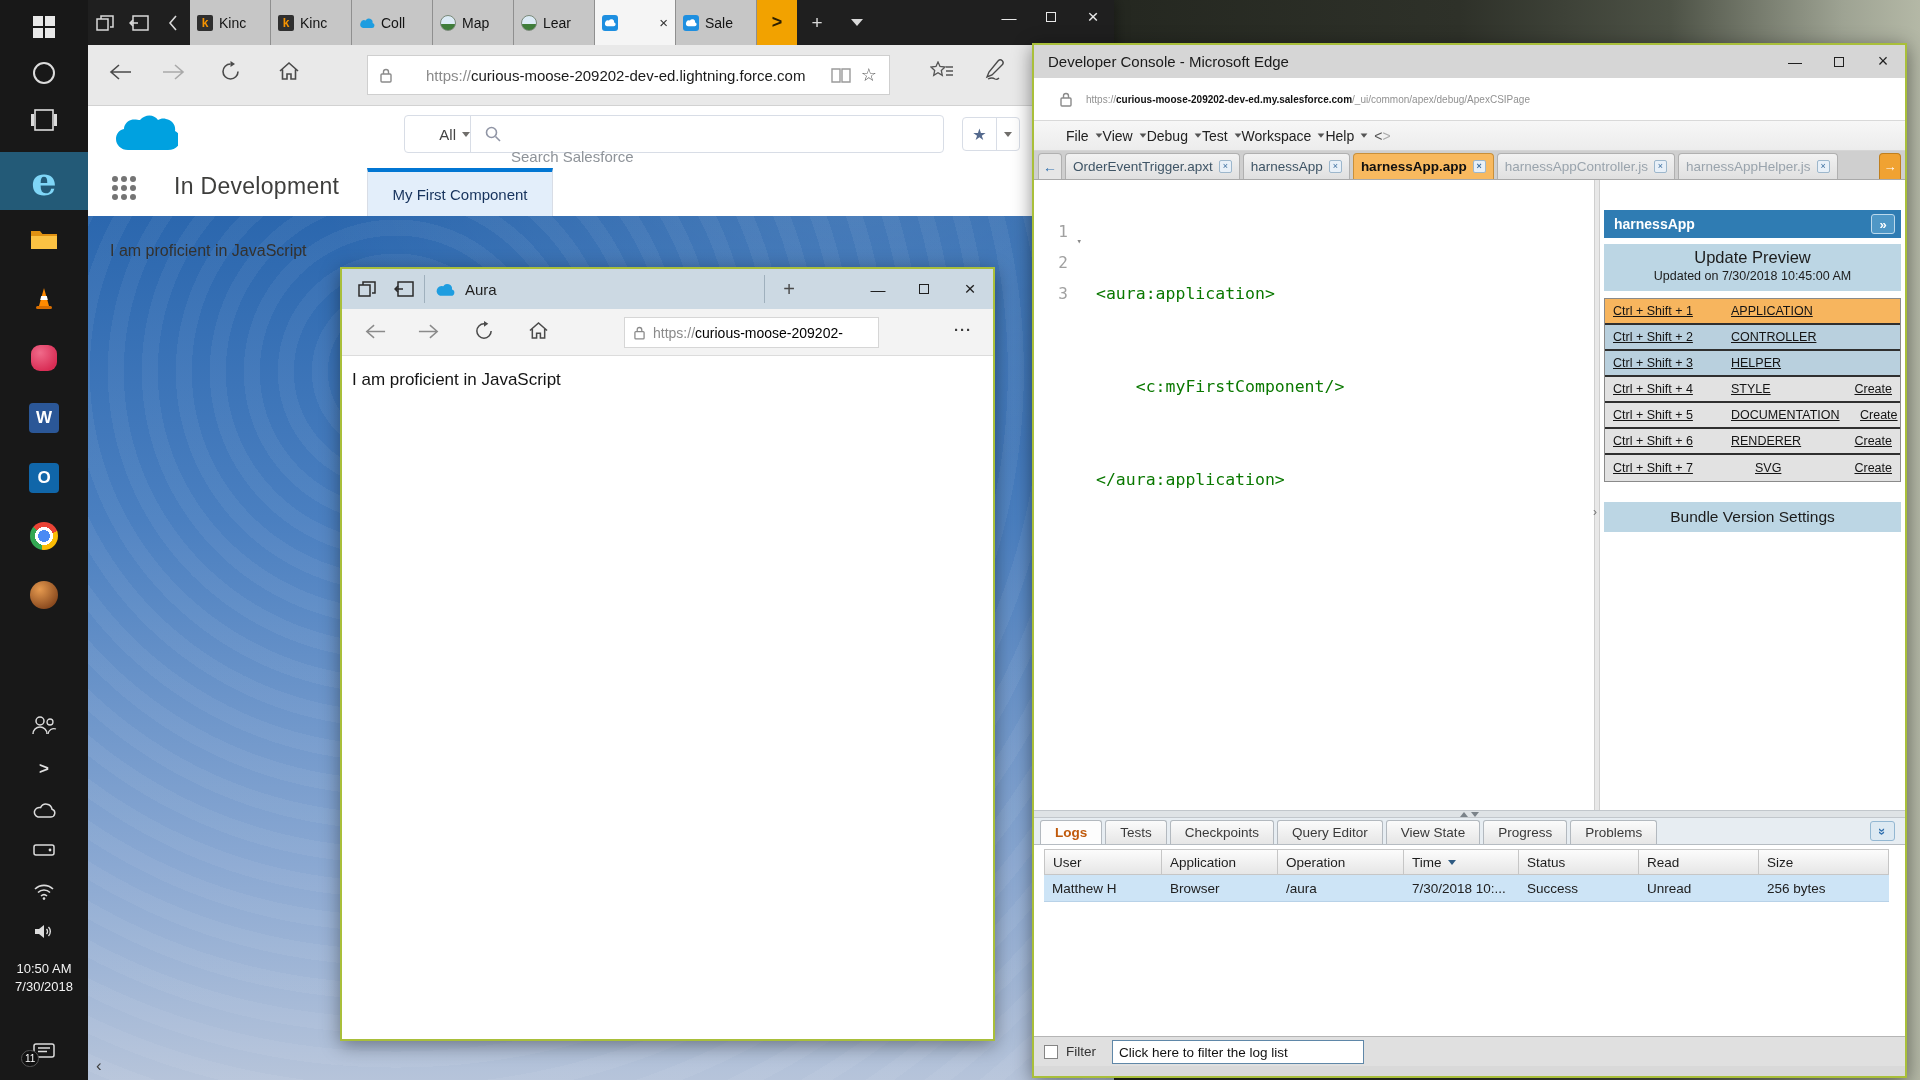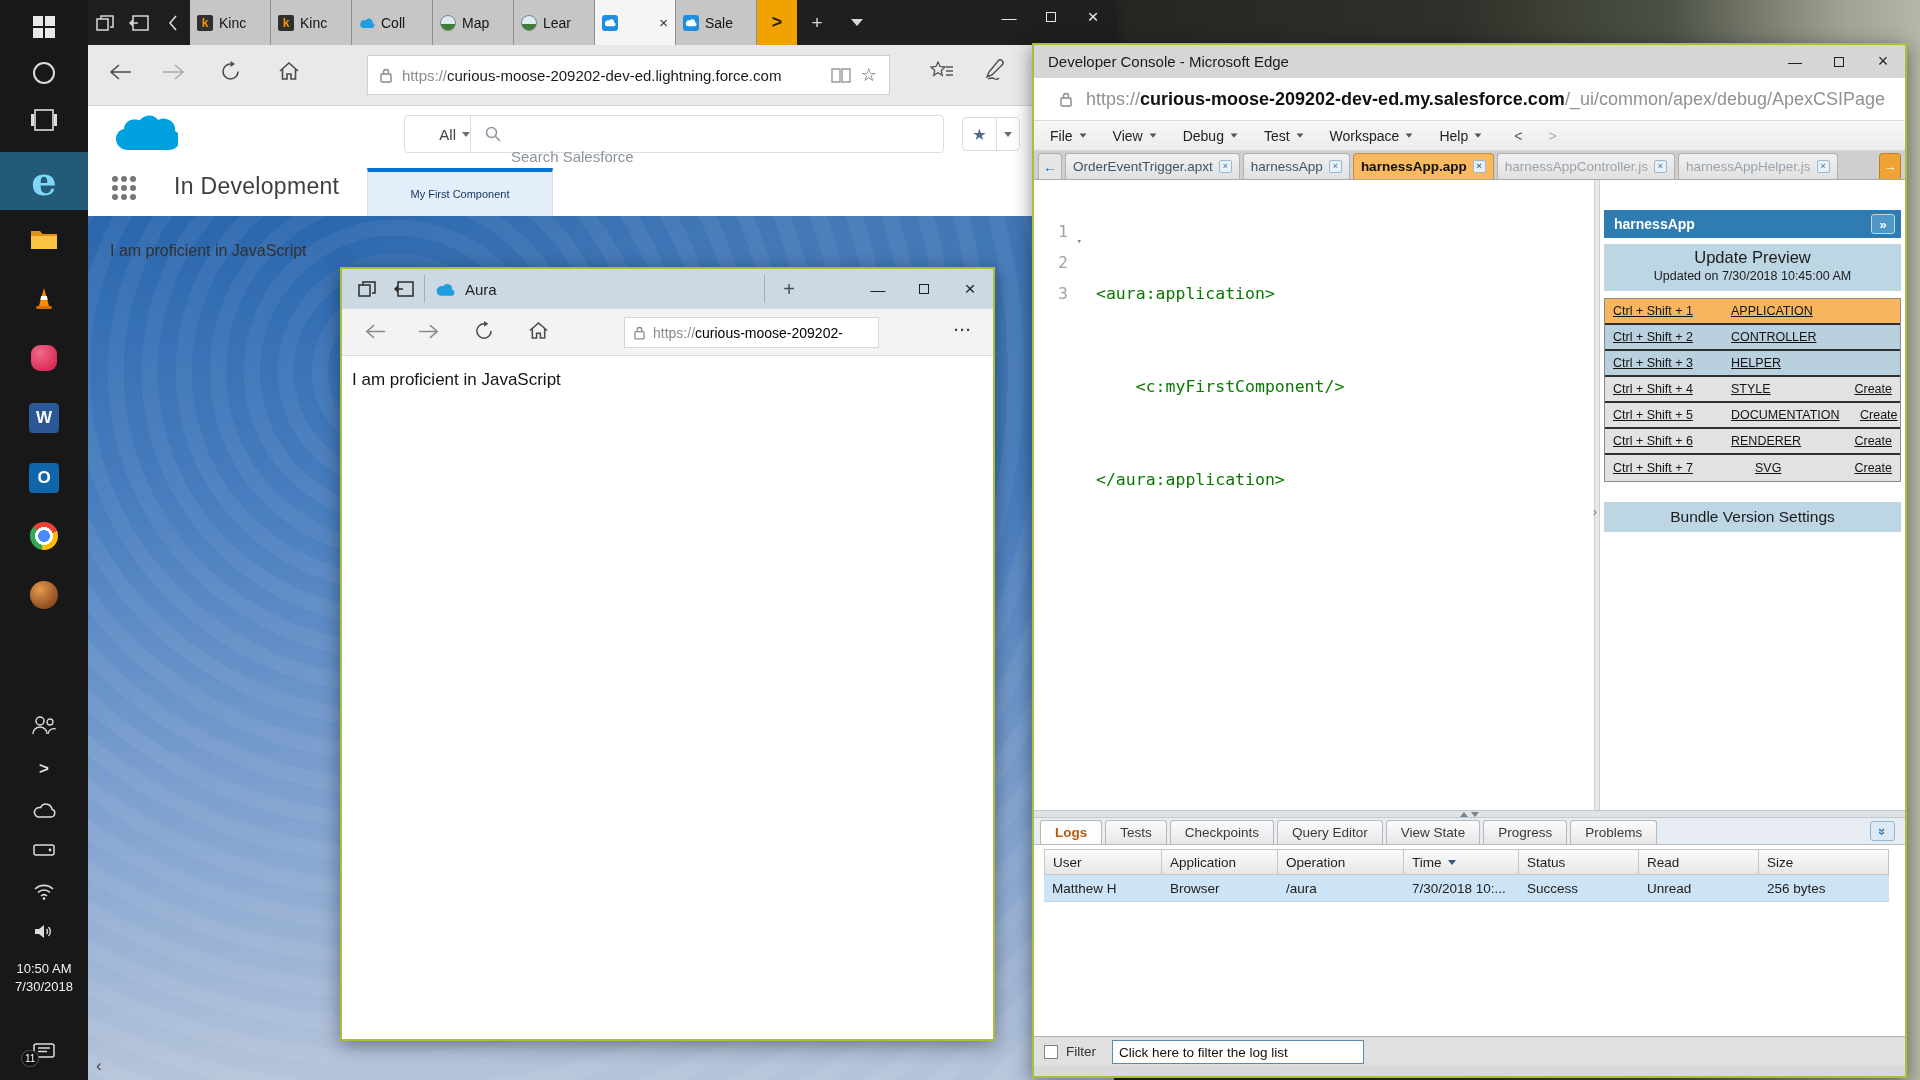--- a/index.html
+++ b/index.html
@@ -42,37 +42,37 @@
   .tab-x { margin-left:auto; color:#333; font-size:15px; }
   .newtabor { width:40px; background:#f2a200; display:flex; align-items:center; justify-content:center; color:#2d2001; font-size:18px; font-weight:bold; }
   .plusbtn,.chevdownbtn { width:40px; display:flex; align-items:center; justify-content:center; color:#d9d9d9; font-size:19px; }
   .chevdown { width:0; height:0; border-left:6px solid transparent; border-right:6px solid transparent; border-top:7px solid #d9d9d9; }
   .wctrl { width:42px; height:34px; display:flex; align-items:center; justify-content:center; color:#e8e8e8; font-size:15px; }
   .maxbox { width:10px; height:10px; border:1.4px solid currentColor; display:inline-block; }
 
   .m-navbar { position:absolute; left:0; top:45px; width:100%; height:61px; background:#e9e9e9; border-bottom:1px solid #d2d2d2; }
   .navico { position:absolute; top:18px; }
   .urlbox { position:absolute; left:279px; top:10px; width:523px; height:40px; background:#fff; border:1px solid #cfcfcf; display:flex; align-items:center; padding:0 12px; gap:10px; }
-  .urltext { font-size:15px; color:#1a1a1a; white-space:nowrap; overflow:hidden; }
+  .urltext { font-size:15px; color:#1a1a1a; white-space:nowrap; overflow:hidden;margin-left:24px; }
   .urltext .scheme { color:#8a8a8a; }
   .starglyph { color:#5a5a5a; font-size:18px; }
 
   .m-sfrow1 { position:absolute; left:0; top:106px; width:100%; height:56px; background:#fff; }
   .sf-search { position:absolute; left:316px; top:9px; width:540px; height:38px; border:1px solid #d8dde6; border-radius:4px; display:flex; align-items:center; background:#fff; }
   .sf-scope { width:66px; height:100%; display:flex; align-items:center; justify-content:flex-end; gap:6px; border-right:1px solid #d8dde6; color:#444; font-size:15px; }
   .caret { width:0; height:0; border-left:4.5px solid transparent; border-right:4.5px solid transparent; border-top:5px solid #706e6b; display:inline-block; }
   .sf-ph { color:#8e9399; font-size:15px;margin-top:44px; }
   .sf-favbtn { position:absolute; left:874px; top:11px; height:34px; display:flex; border:1px solid #d8dde6; border-radius:4px; overflow:hidden; }
   .sf-favbtn span { display:flex; align-items:center; justify-content:center; }
 
   .m-sfrow2 { position:absolute; left:0; top:162px; width:100%; height:54px; background:#fff; }
   .waffle { position:absolute; left:24px; top:14px; width:26px; height:26px; display:grid; grid-template-columns:repeat(3,6px); grid-template-rows:repeat(3,6px); gap:3px; }
   .waffle span { width:6px; height:6px; border-radius:50%; background:#747474; }
   .appname { position:absolute; left:86px; top:11px; font-size:23px; color:#3e3e3c; letter-spacing:.3px; }
-  .sf-tab { position:absolute; left:279px; bottom:0; width:186px; height:48px; background:#e3eefa; border-top:4px solid #0176d3; border-left:1px solid #d8dde6; border-right:1px solid #d8dde6; display:flex; align-items:center; justify-content:center; font-size:11px; color:#16325c; }
+  .sf-tab { position:absolute; left:279px; bottom:0; width:186px; height:48px; background:#e3eefa; border-top:4px solid #0176d3; border-left:1px solid #d8dde6; border-right:1px solid #d8dde6; display:flex; align-items:center; justify-content:center; font-size:15px; color:#16325c; }
 
   .m-content { position:absolute; left:0; top:216px; width:100%; bottom:0;
     background:
       radial-gradient(900px 500px at 75% -5%, rgba(255,255,255,.14), transparent 60%),
       repeating-radial-gradient(circle at 30% 18%, rgba(255,255,255,.05) 0 16px, transparent 16px 34px),
       linear-gradient(180deg,#2b67ae 0%,#4a7fc0 35%,#8aa8d2 75%,#b6c4da 100%); }
   .content-text { position:absolute; left:22px; top:26px; font-size:16px; color:#33312e; }
   .scrollleft { position:absolute; left:8px; bottom:4px; color:#3f3f3f; font-size:17px; }
 
   
@@ -90,24 +90,24 @@
   .a-body { position:absolute; left:0; top:87px; width:100%; bottom:0; background:#fff; }
   .a-text { position:absolute; left:10px; top:14px; font-size:17px; color:#141414; }
 
   
   .conwin { position:absolute; left:1032px; top:43px; width:875px; height:1035px; background:#f0f0f0; border:2px solid #a9bf3a; z-index:3; box-shadow:0 4px 18px rgba(0,0,0,.45); }
   .c-titlebar { position:absolute; left:0; top:0; width:100%; height:33px; background:#d6d6d6; display:flex; align-items:center; padding-left:14px; }
   .c-title { font-size:15px; color:#1a1a1a; }
   .c-ctrls { margin-left:auto; display:flex; }
   .c-ctrl { width:44px; height:33px; display:flex; align-items:center; justify-content:center; color:#1f1f1f; font-size:14px; }
   .c-urlrow { position:absolute; left:0; top:33px; width:100%; height:43px; background:#fff; border-bottom:1px solid #d9d9d9; display:flex; align-items:center; gap:14px; padding-left:26px; }
-  .c-url { font-size:18px; white-space:nowrap; }
+  .c-url { font-size:10px; white-space:nowrap; }
   .c-url .dim { color:#919191; }
   .c-url .dom { color:#111; font-weight:600; }
-  .c-menubar { position:absolute; left:0; top:76px; width:100%; height:30px; background:linear-gradient(#f7f7f7,#ececec); border-bottom:1px solid #d5d5d5; display:flex; align-items:center; gap:26px; padding-left:16px; font-size:14px; color:#222; }
+  .c-menubar { position:absolute; left:0; top:76px; width:100%; height:30px; background:linear-gradient(#f7f7f7,#ececec); border-bottom:1px solid #d5d5d5; display:flex; align-items:center; padding-left:32px; font-size:14px; color:#222; }
   .menuitem { display:flex; align-items:center; gap:6px; }
   .menuitem .caret { border-top-color:#555; transform:scale(.85); }
   .c-navlt { color:#555; font-size:14px; margin-left:6px; }
   .c-navgt { color:#ababab; font-size:14px; }
   .c-tabstrip { position:absolute; left:0; top:106px; width:100%; height:29px; background:#cfcfcf; border-bottom:1px solid #a9a9a9; display:flex; align-items:flex-end; gap:3px; padding:0 4px; }
   .scrolltab { width:24px; height:26px; background:#e6e6e6; border:1px solid #b0b0b0; border-bottom:none; border-radius:4px 4px 0 0; display:flex; align-items:center; justify-content:center; color:#2f6fae; font-size:14px; font-weight:bold; }
   .ftab { height:26px; display:flex; align-items:center; gap:6px; padding:0 7px; border:1px solid #b0b0b0; border-bottom:none; border-radius:4px 4px 0 0; background:linear-gradient(#f2f2f2,#e0e0e0); font-size:13.5px; color:#3f5566; white-space:nowrap; }
   .ftab.dim { color:#9aa4ad; }
   .ftab.active { background:#f8b95f; border-color:#c88f3a; color:#101010; font-weight:bold; }
   .tclose { width:13px; height:13px; background:#e8f0f8; border:1px solid #9db7cc; border-radius:2px; font-size:9px; color:#3b6e9f; display:flex; align-items:center; justify-content:center; line-height:1; }

